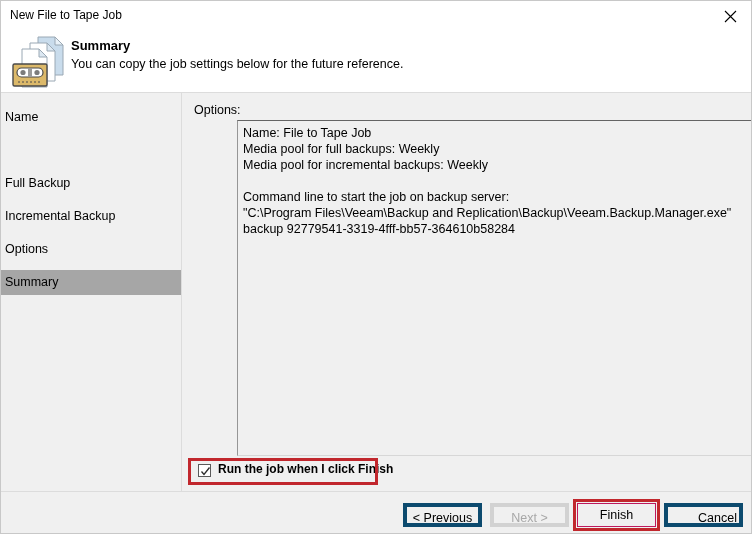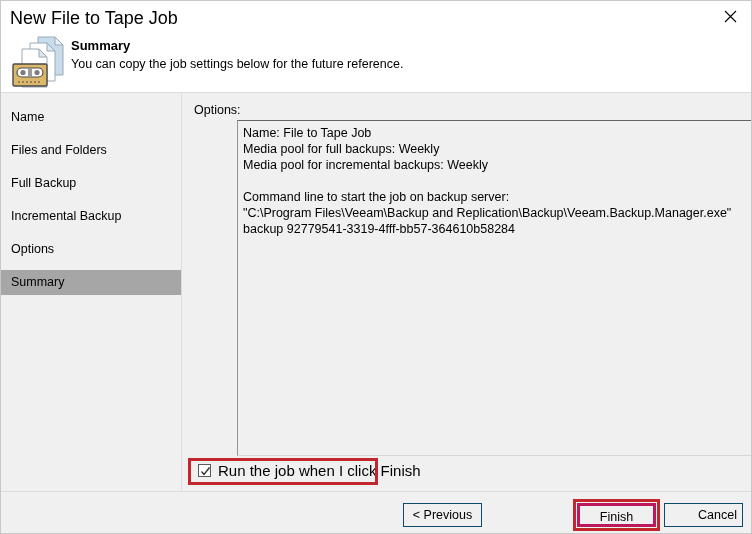--- a/index.html
+++ b/index.html
@@ -28,21 +28,21 @@
   
   .titlebar {
     position: absolute;
     left: 0; top: 0;
     width: 752px; height: 29px;
     background: #ffffff;
   }
   .titlebar-text {
     position: absolute;
     left: 9px; top: 7px;
-    font-size: 18px;
+    font-size: 12px;
     color: #000000;
     white-space: nowrap;
   }
   .close-button {
     position: absolute;
     right: 0; top: 0;
     width: 45px; height: 29px;
     background: transparent;
   }
   .close-button svg {
@@ -104,21 +104,21 @@
   .nav-item {
     position: absolute;
     left: 0;
     width: 180px; height: 25px;
     line-height: 25px;
     font-size: 12.5px;
     color: #000000;
     white-space: nowrap;
   }
   .nav-item .nav-label {
-    padding-left: 10px;
+    padding-left: 4px;
   }
   .nav-item.selected {
     background: #a6a6a6;
   }
 
   
   .pane {
     position: absolute;
     left: 181px; top: 0;
     width: 571px; height: 398px;
@@ -167,23 +167,24 @@
     border: 1px solid #5a5a5a;
     box-sizing: border-box;
   }
   .checkbox svg {
     position: absolute;
     left: 1px; top: 1px;
   }
   .checkbox-label {
     position: absolute;
     left: 24px; top: 1px;
-    font-size: 15px;
+    font-size: 12px;
     color: #000000;
     white-space: nowrap;
+    font-weight: bold;
   }
   .annot-checkbox {
     position: absolute;
     left: 6px; top: 365px;
     width: 190px; height: 27px;
     border: 3px solid #c1272d;
     box-sizing: border-box;
     pointer-events: none;
   }
 
@@ -198,37 +199,37 @@
     position: absolute;
     left: 0; top: 491px;
     width: 752px; height: 43px;
     background: #f0f0f0;
   }
   .btn {
     position: absolute;
     top: 11px;
     height: 24px;
     background: #f0f0f0;
-    border: 1px solid #0c4a6e;
+    border: 4px solid #0c4a6e;
     box-sizing: border-box;
     font-family: "Liberation Sans", sans-serif;
     font-size: 12.5px;
     color: #000000;
     text-align: center;
     line-height: 22px;
     padding: 0;
     white-space: nowrap;
   }
   .btn.disabled {
     color: #a8a8a8;
     border-color: #d2d2d2;
     background: #f0f0f0;
   }
   .btn.default {
-    border: 3px solid #be185d;
+    border: 1px solid #be185d;
   }
   .btn-previous { left: 402px; width: 79px; }
   .btn-next     { left: 489px; width: 79px; }
   .btn-finish   { left: 576px; width: 79px; }
   .btn-cancel   { left: 663px; width: 79px; padding-left: 28px; }
   .annot-finish {
     position: absolute;
     left: 572px; top: 7px;
     width: 87px; height: 32px;
     border: 3px solid #c1272d;
@@ -273,23 +274,20 @@
     <div class="header-sub">You can copy the job settings below for the future reference.</div>
   </div>
   <div class="header-rule"></div>
 
   <div class="content">
 
     <div class="sidebar">
       <div class="nav-item" style="top:12px;">
         <span class="nav-label">Name</span>
       </div>
-      <div class="nav-item" style="top:45px;">
-        <span class="nav-label">Files and Folders</span>
-      </div>
       <div class="nav-item" style="top:78px;">
         <span class="nav-label">Full Backup</span>
       </div>
       <div class="nav-item" style="top:111px;">
         <span class="nav-label">Incremental Backup</span>
       </div>
       <div class="nav-item" style="top:144px;">
         <span class="nav-label">Options</span>
       </div>
       <div class="nav-item selected" style="top:177px;">
@@ -318,18 +316,19 @@
         <span class="checkbox-label">Run the job when I click Finish</span>
       </div>
       <div class="annot-checkbox"></div>
     </div>
 
   </div>
 
   <div class="footer-rule"></div>
   <div class="footer">
     <button class="btn btn-previous">&lt; Previous</button>
+    <button class="btn btn-next disabled">Next &gt;</button>
     <button class="btn btn-finish default">Finish</button>
     <button class="btn btn-cancel">Cancel</button>
     <div class="annot-finish"></div>
   </div>
 
 </div>
 
 </body></html>

